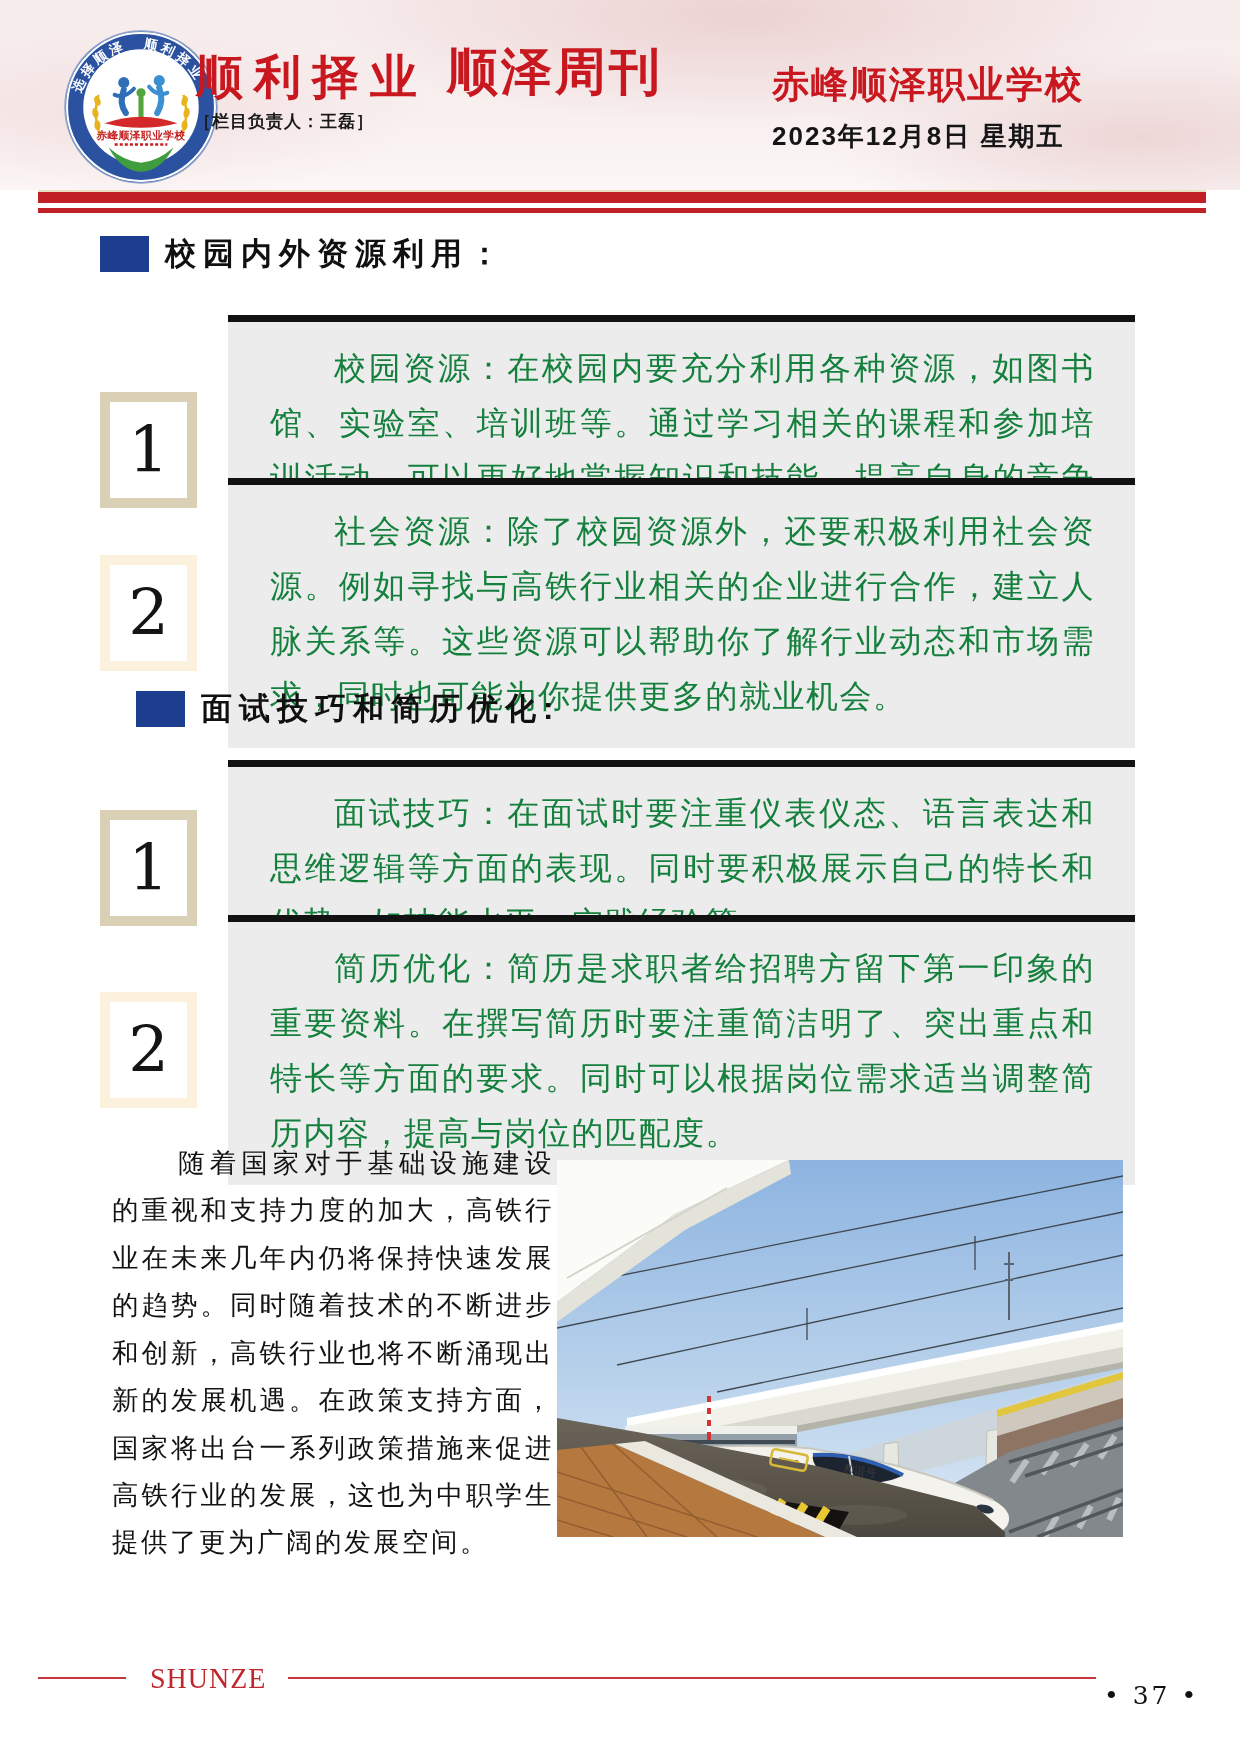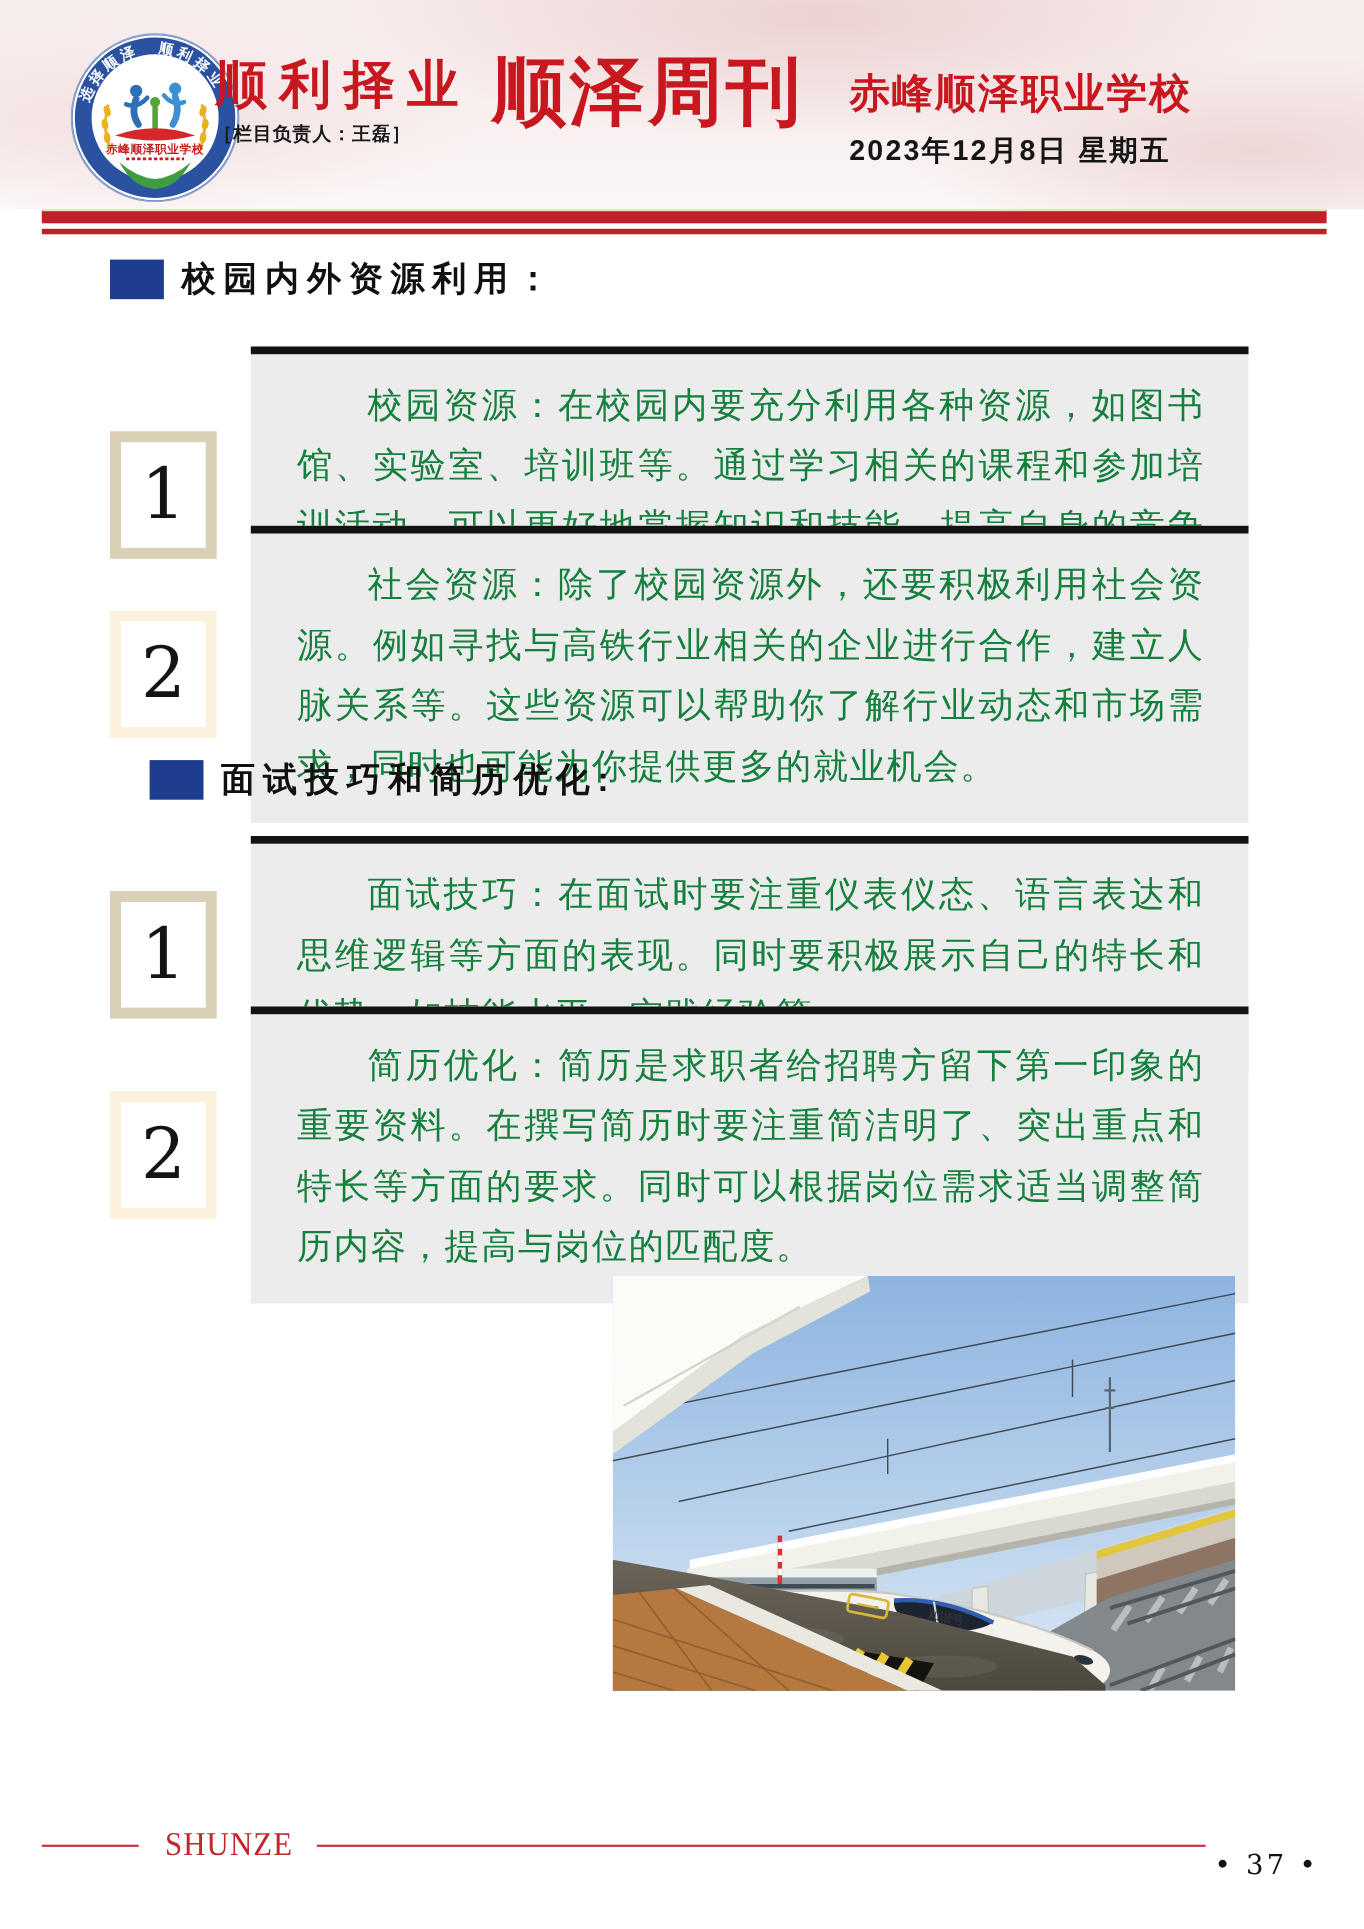--- a/index.html
+++ b/index.html
@@ -19,21 +19,21 @@
   .logo{position:absolute;left:64px;top:30px;width:154px;height:154px;}
   .col-title{
     position:absolute;left:196px;top:46px;font-size:47px;font-weight:bold;
     color:#c8171e;letter-spacing:11px;white-space:nowrap;
   }
   .col-manager{
     position:absolute;left:194px;top:110px;font-size:17px;font-weight:600;
     color:#1a1a1a;letter-spacing:1px;white-space:nowrap;
   }
   .masthead{
-    position:absolute;left:447px;top:38px;font-size:68px;font-weight:bold;
+    position:absolute;left:447px;top:38px;font-size:51px;font-weight:bold;
     color:#c8171e;letter-spacing:3px;white-space:nowrap;
   }
   .school-block{position:absolute;left:772px;top:60px;}
   .school-name{font-size:37px;font-weight:bold;color:#c8171e;letter-spacing:2px;white-space:nowrap;}
   .date-line{font-size:26px;font-weight:bold;color:#151515;letter-spacing:2px;margin-top:9px;white-space:nowrap;}
   
   .rule-thick{position:absolute;left:38px;right:34px;top:190px;height:11px;background:#c02026;border-top:2px solid #e9e0c4;}
   .rule-thin{position:absolute;left:38px;right:34px;top:208px;height:5px;background:#c02026;}
   
   .sec-head{position:absolute;left:100px;display:flex;align-items:center;}
@@ -171,20 +171,23 @@
     </div>
   </div>
 
   <div class="row" id="row4">
     <div class="numbox cream">2</div>
     <div class="panel">
       <p>简历优化：简历是求职者给招聘方留下第一印象的重要资料。在撰写简历时要注重简洁明了、突出重点和特长等方面的要求。同时可以根据岗位需求适当调整简历内容，提高与岗位的匹配度。</p>
     </div>
   </div>
 
+  <div class="article">
+    <p>随着国家对于基础设施建设的重视和支持力度的加大，高铁行业在未来几年内仍将保持快速发展的趋势。同时随着技术的不断进步和创新，高铁行业也将不断涌现出新的发展机遇。在政策支持方面，国家将出台一系列政策措施来促进高铁行业的发展，这也为中职学生提供了更为广阔的发展空间。</p>
+  </div>
 
   <div class="photo">
     <svg viewBox="0 0 566 377" preserveAspectRatio="none">
       <defs>
         <linearGradient id="sky" x1="0" y1="0" x2="0" y2="1">
           <stop offset="0" stop-color="#8db4e0"></stop>
           <stop offset="0.7" stop-color="#c2d8ee"></stop>
           <stop offset="1" stop-color="#dde9f5"></stop>
         </linearGradient>
         <linearGradient id="plat" x1="0" y1="0" x2="0" y2="1">

